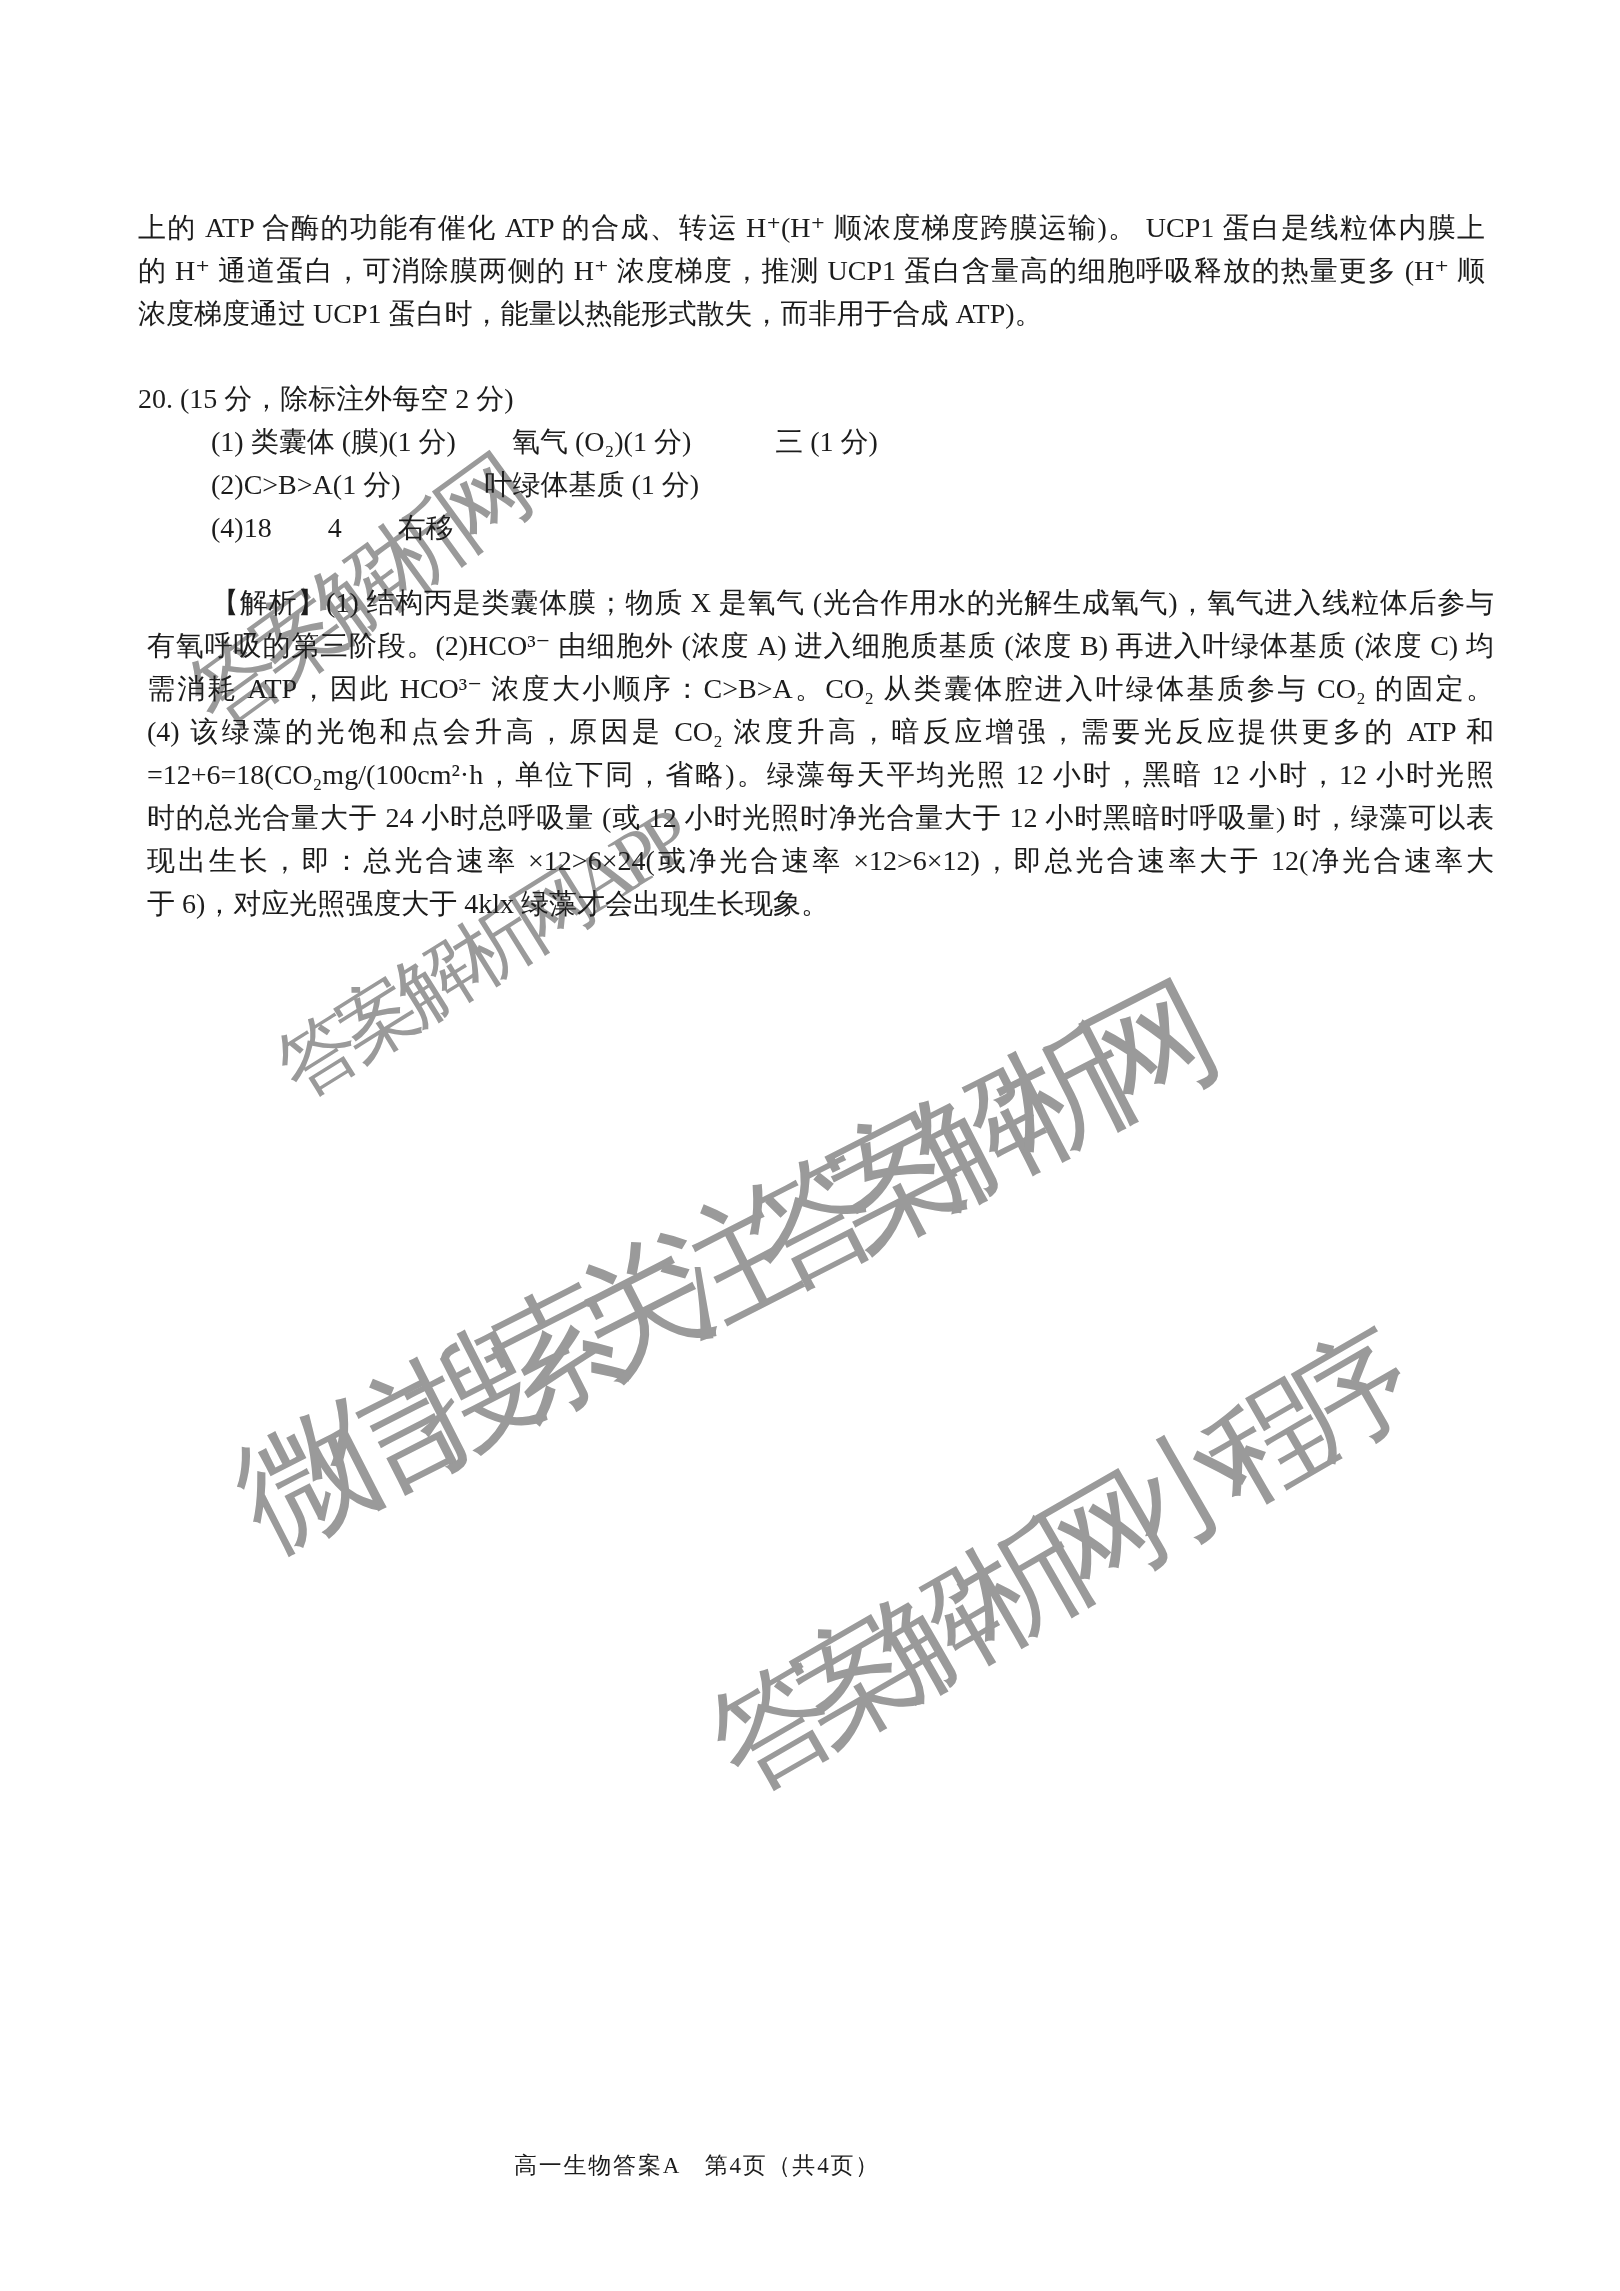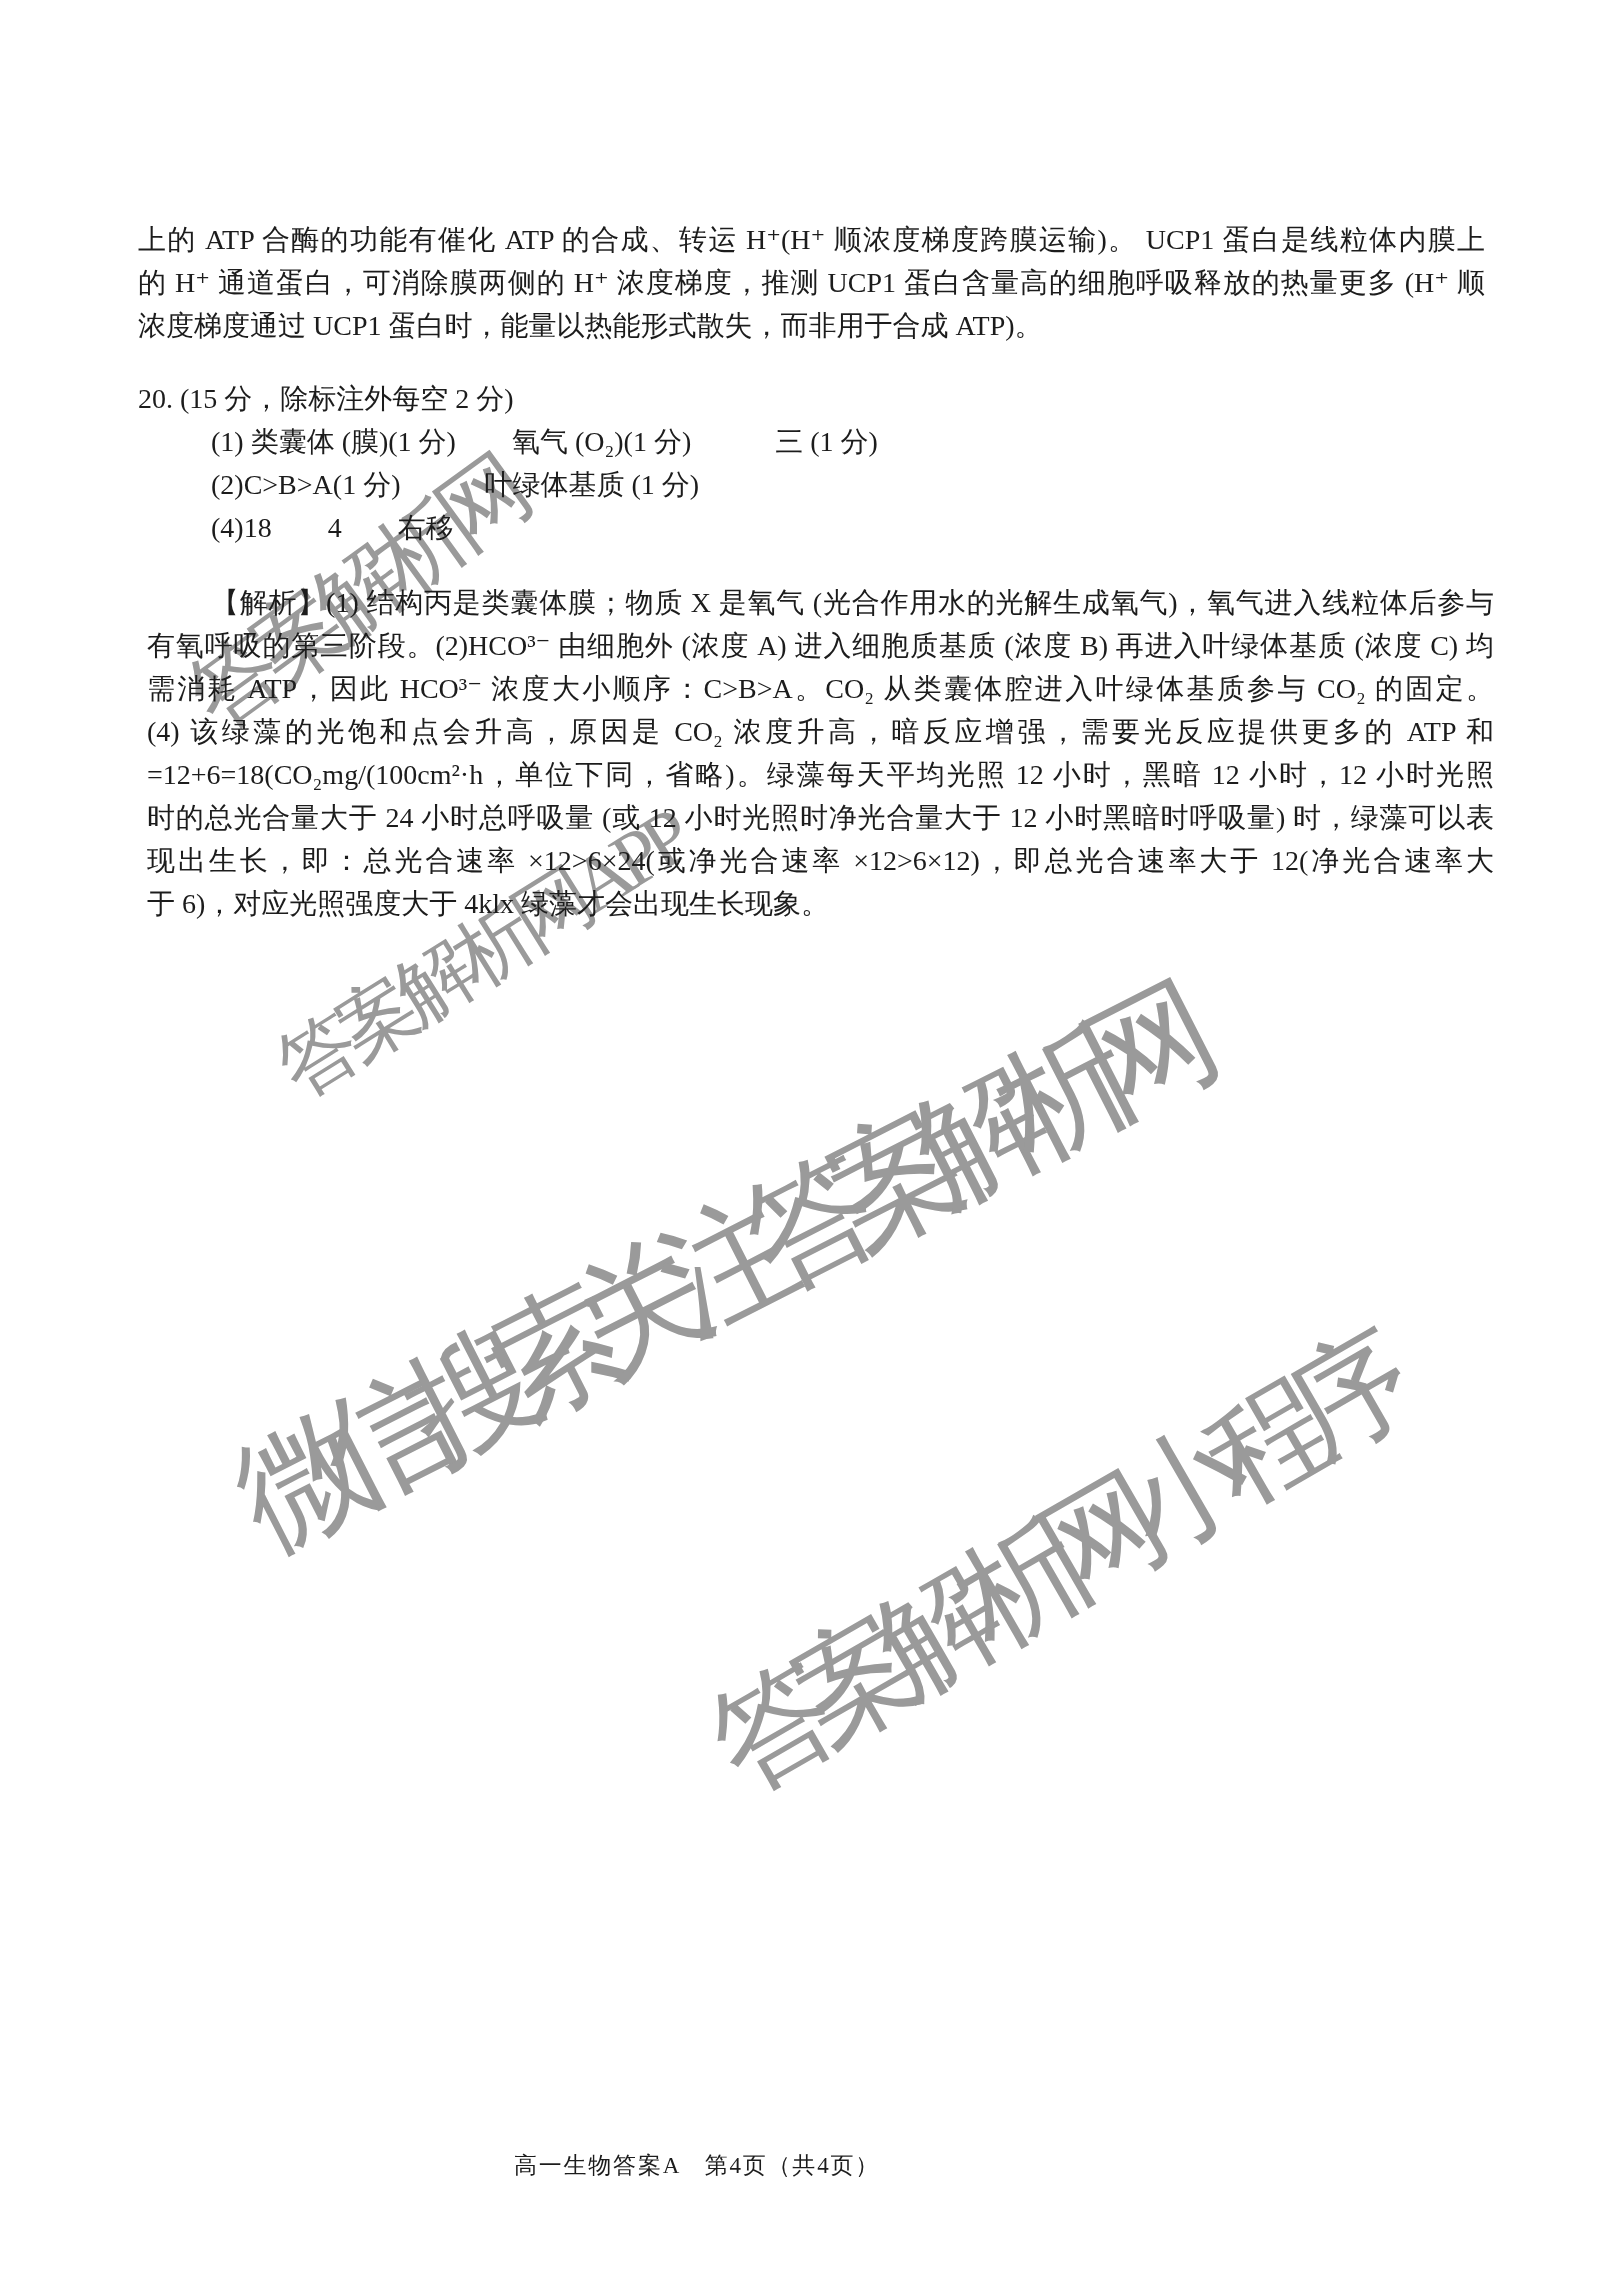--- a/index.html
+++ b/index.html
@@ -14,21 +14,21 @@
   .abs{position:absolute;}
   .textblock{
     width:1347px;
     font-size:28px;
     line-height:43px;
   }
   .line{white-space:pre-wrap;}
   .just{text-align:justify;text-align-last:justify;}
   .indent1{padding-left:64px;}
   .answers .line{padding-left:73px;}
-  #para-top{left:138px;top:218px;}
+  #para-top{left:138px;top:206px;}
   #q20{left:138px;top:377px;}
   #analysis{left:122px;top:581px;margin-left:25px;}
   #footer{
     left:0;top:2135px;width:1394px;
     text-align:center;
     font-size:23px;
     letter-spacing:1.8px;
     margin-top:15px;
   }
   .wm{

